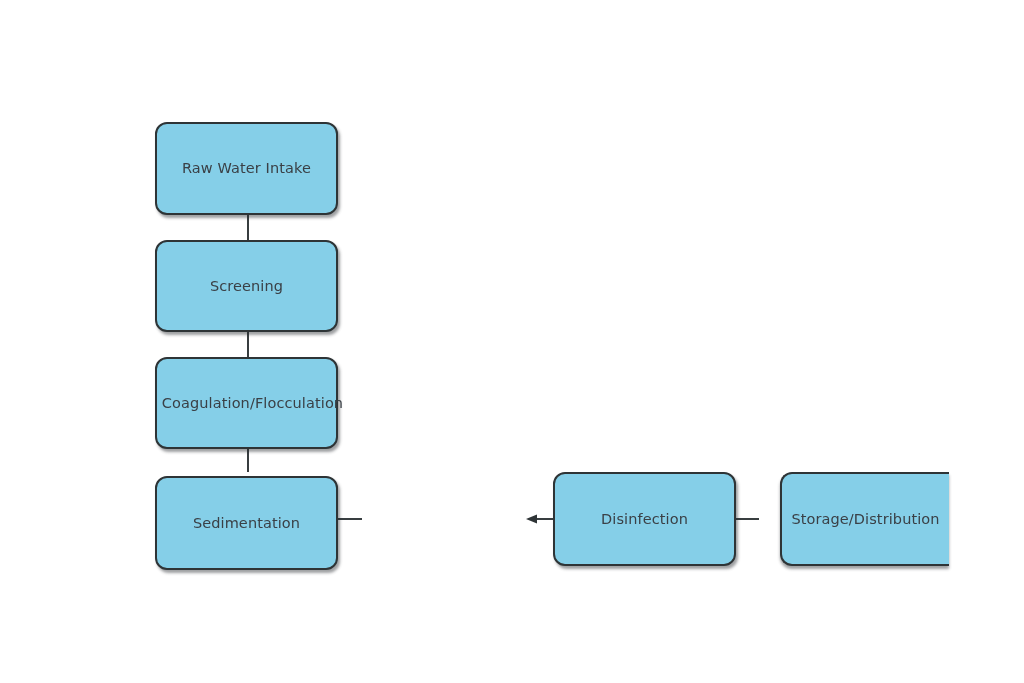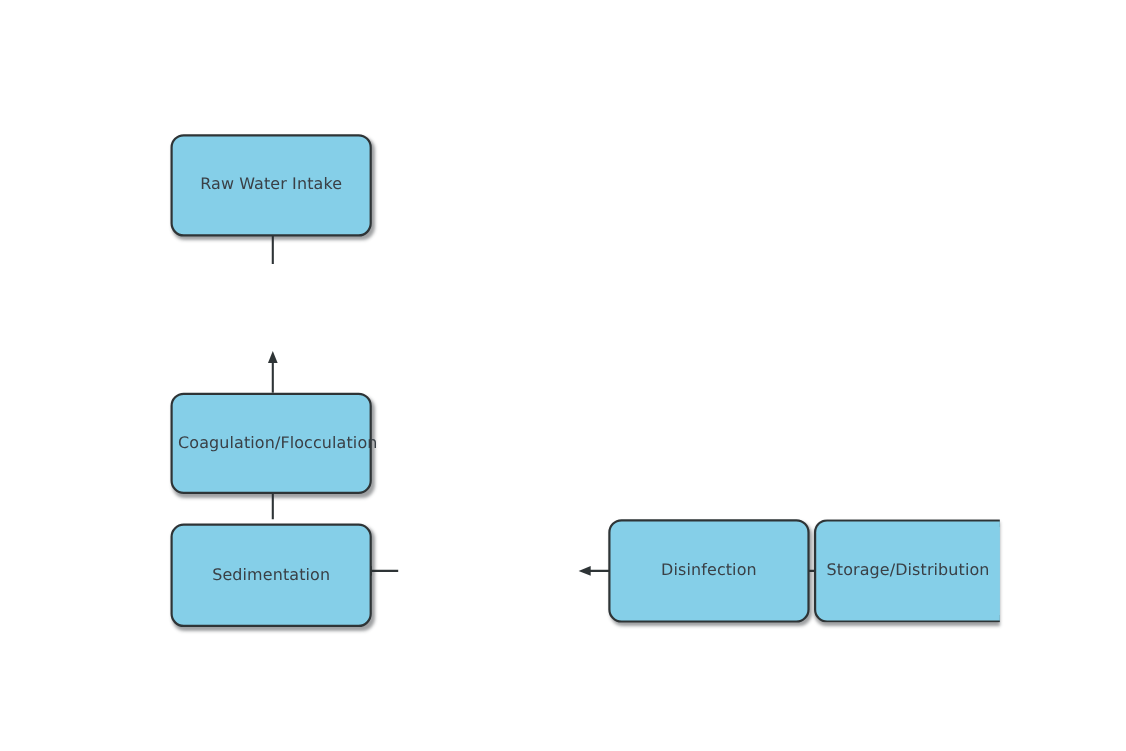--- a/index.html
+++ b/index.html
@@ -102,31 +102,34 @@
       <line class="edge-line" x1="759" y1="519" x2="731" y2="519"></line>
       <polygon class="edge-head" points="724,519 735,514.6 735,523.4"></polygon>
     </g>
 
   </svg>
 
   <div class="node" id="node-raw-water-intake" style="left:155px; top:122px; width:183px; height:93px;">
     <span class="node-label">Raw Water Intake</span>
   </div>
 
+  <div class="node" id="node-screening" style="left:155px; top:240px; width:183px; height:92px;">
+    <span class="node-label">Screening</span>
+  </div>
 
   <div class="node" id="node-coagulation-flocculation" style="left:155px; top:357px; width:183px; height:92px;padding-left:12px;">
     <span class="node-label">Coagulation/Flocculation</span>
   </div>
 
   <div class="node" id="node-sedimentation" style="left:155px; top:476px; width:183px; height:94px;">
     <span class="node-label">Sedimentation</span>
   </div>
 
 
   <div class="node" id="node-disinfection" style="left:553px; top:472px; width:183px; height:94px;align-items:center;">
     <span class="node-label">Disinfection</span>
   </div>
 
-  <div class="node clipped-right" id="node-storage-distribution" style="left:740px; top:472px; width:169px; height:94px;">
+  <div class="node clipped-right" id="node-storage-distribution" style="left:780px; top:472px; width:169px; height:94px;">
     <span class="node-label">Storage/Distribution</span>
   </div>
 
 </div>
 
 </body></html>

